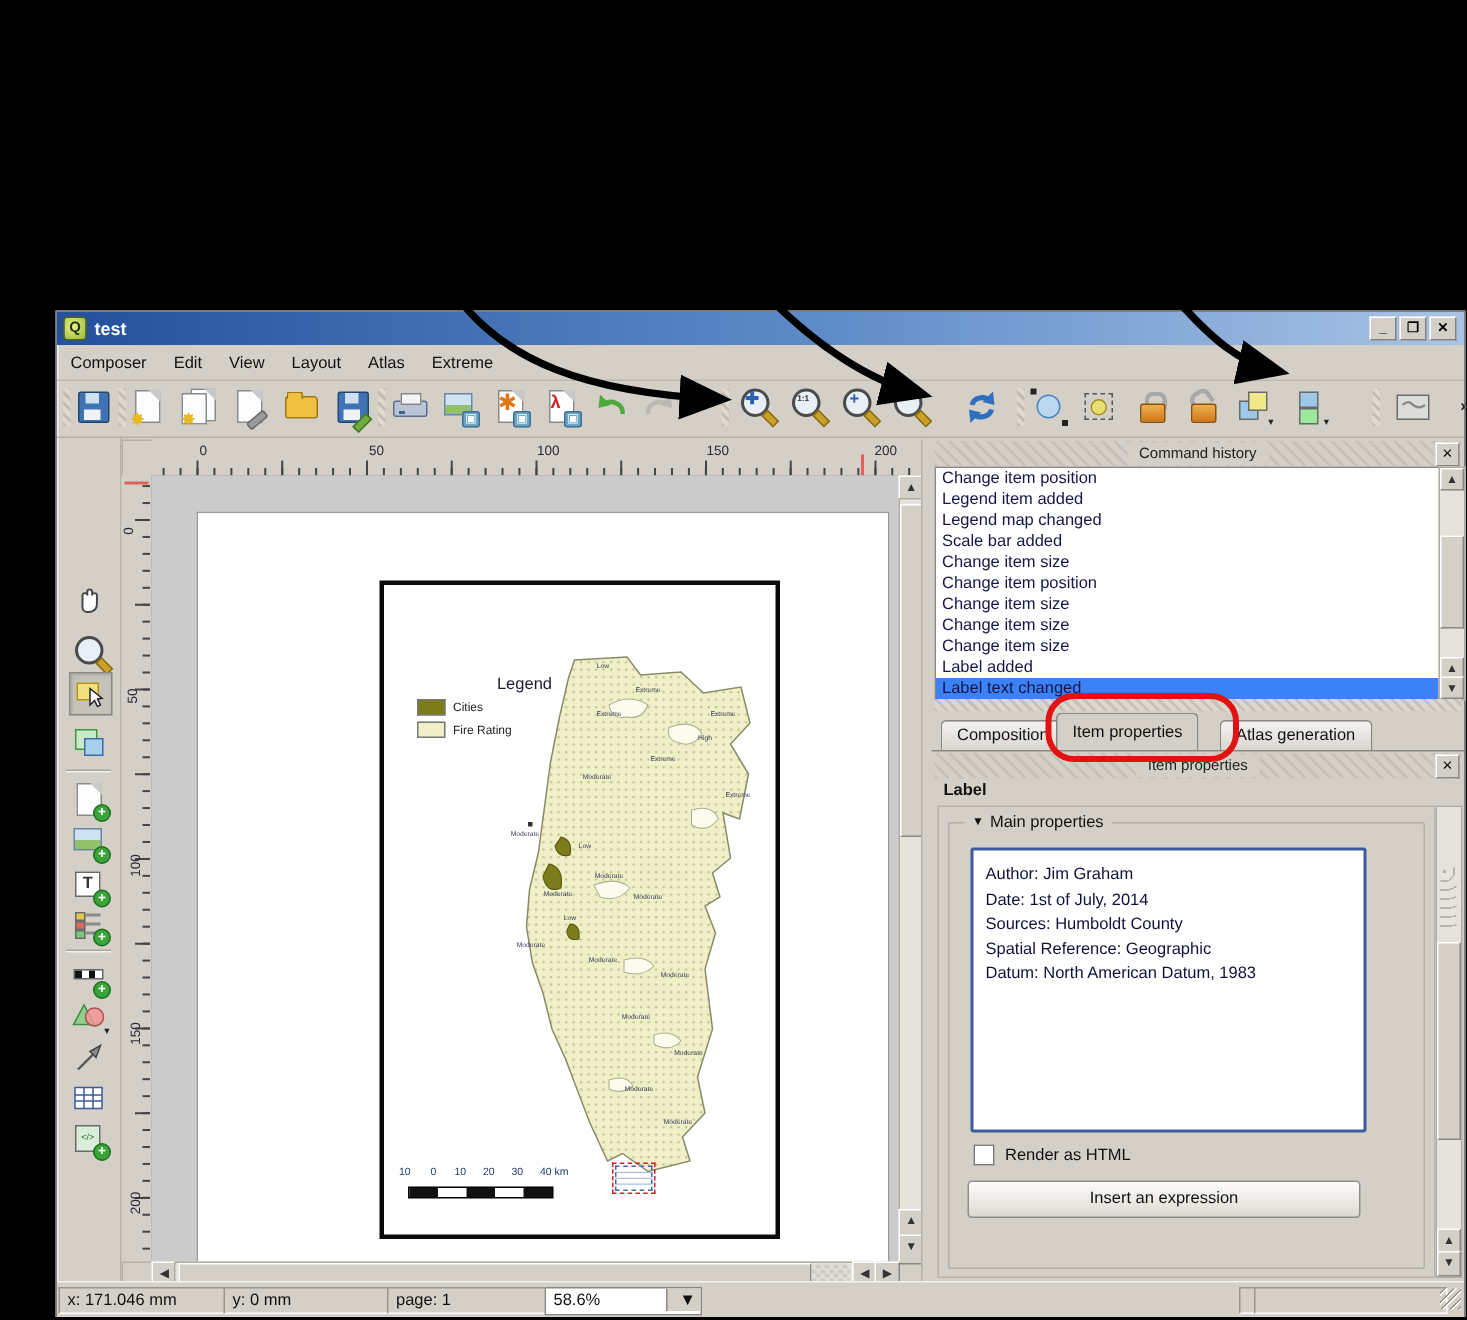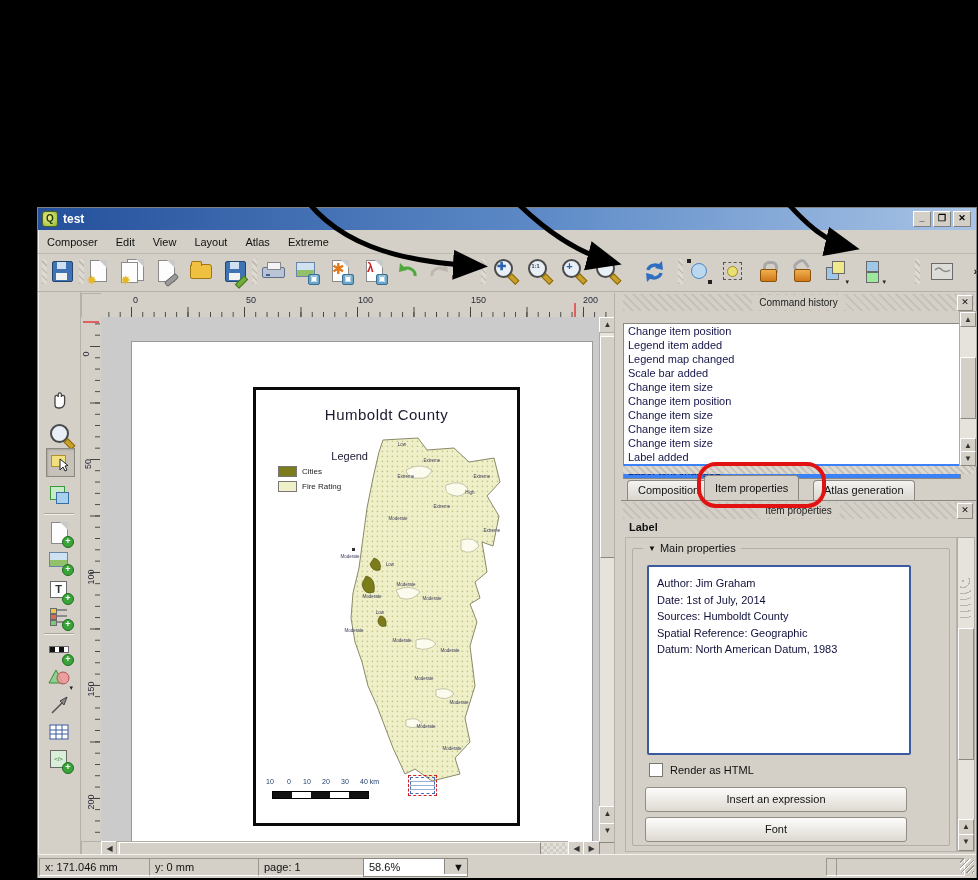--- a/index.html
+++ b/index.html
@@ -106,21 +106,21 @@
   
   #splitter{left:576px;top:85px;width:7px;height:561px;background:#d4d0c8;border-left:1px solid #b5b1a9;}
   #rpanel{left:583px;top:85px;width:355px;height:561px;background:#d4d0c8;}
   .dock-head{position:relative;height:17px;margin:1px 2px 0 2px;
      background:repeating-linear-gradient(45deg,#c6c2ba 0 2px,#d4d0c8 2px 6px);}
   .dock-head .cap{position:absolute;left:50%;top:1px;transform:translateX(-50%);background:#d4d0c8;
      padding:0 8px;font-size:10px;color:#222;line-height:15px;}
   .xbtn{position:absolute;right:1px;top:1px;width:14px;height:14px;background:#d4d0c8;border:1px solid #8a8880;
      border-top-color:#fff;border-left-color:#fff;font-size:9px;line-height:12px;text-align:center;color:#111;}
   #chlist{position:absolute;left:2px;top:18px;width:336px;height:154px;background:#fff;border:1px solid #8a8880;
-     font-size:11px;color:#15154a;overflow:hidden;margin-top:12px;}
+     font-size:11px;color:#15154a;overflow:hidden;}
   .chrow{height:14px;line-height:14px;padding-left:4px;}
   .chrow.sel{background:#3b82f6;}
   #chscroll{position:absolute;left:338px;top:18px;width:16px;height:154px;background:#e6e3dd;border:1px solid #b0aca4;}
   #tabstrip{position:absolute;left:0;top:181px;width:355px;height:26px;border-bottom:1px solid #8a8880;}
   .tab{position:absolute;bottom:0;height:19px;background:linear-gradient(#f4f3f1,#d9d6cf);
      border:1px solid #8a8880;border-bottom:none;border-radius:4px 4px 0 0;font-size:11px;color:#111;
      text-align:center;line-height:19px;padding:0 10px;}
   .tab.active{height:24px;background:#d4d0c8;line-height:24px;z-index:2;}
   #iphead{position:absolute;left:0;top:208px;width:351px;}
   #iplabel{position:absolute;left:8px;top:228px;font-size:11px;font-weight:bold;color:#111;}
@@ -380,21 +380,20 @@
       <span class="vnum" style="top:142px">50</span>
       <span class="vnum" style="top:255px">100</span>
       <span class="vnum" style="top:367px">150</span>
       <span class="vnum" style="top:480px">200</span>
       <span id="vmark"></span>
     </div>
 
     <div id="canvas" class="abs">
       <div id="pagewhite" class="abs">
         <div id="mapframe" class="abs">
-          <div id="maptitle" class="abs">Humboldt County</div>
 
           <div id="legendbox" class="abs">
             <div class="leg-title">Legend</div>
             <div class="leg-row">
               <span class="leg-sw" style="background:#7c7c1a"></span>
               <span class="leg-lab">Cities</span>
             </div>
             <div class="leg-row">
               <span class="leg-sw" style="background:#efefc8;background-image:radial-gradient(#c2c28a 12%,transparent 13%);background-size:4px 4px"></span>
               <span class="leg-lab">Fire Rating</span>
@@ -530,21 +529,20 @@
           <div id="labeltext">Author: Jim Graham
 Date: 1st of July, 2014
 Sources: Humboldt County
 Spatial Reference: Geographic
 Datum: North American Datum, 1983</div>
           <div id="cbrow">
             <span id="cbbox"></span>
             <span id="cblab">Render as HTML</span>
           </div>
           <div class="pbtn" style="top:238px">Insert an expression</div>
-          <div class="pbtn" style="top:268px">Font</div>
         </div>
       </div>
       <div id="ipscroll">
         <div class="dots-tex abs" style="left:2px;top:40px;width:11px;height:40px"></div>
         <div class="sb-thumb" style="left:0;top:90px;width:14px;height:130px"></div>
         <div class="sb-btn" style="left:0;top:281px;width:14px;height:15px">▲</div>
         <div class="sb-btn" style="left:0;top:296px;width:14px;height:15px">▼</div>
       </div>
     </div>
 

